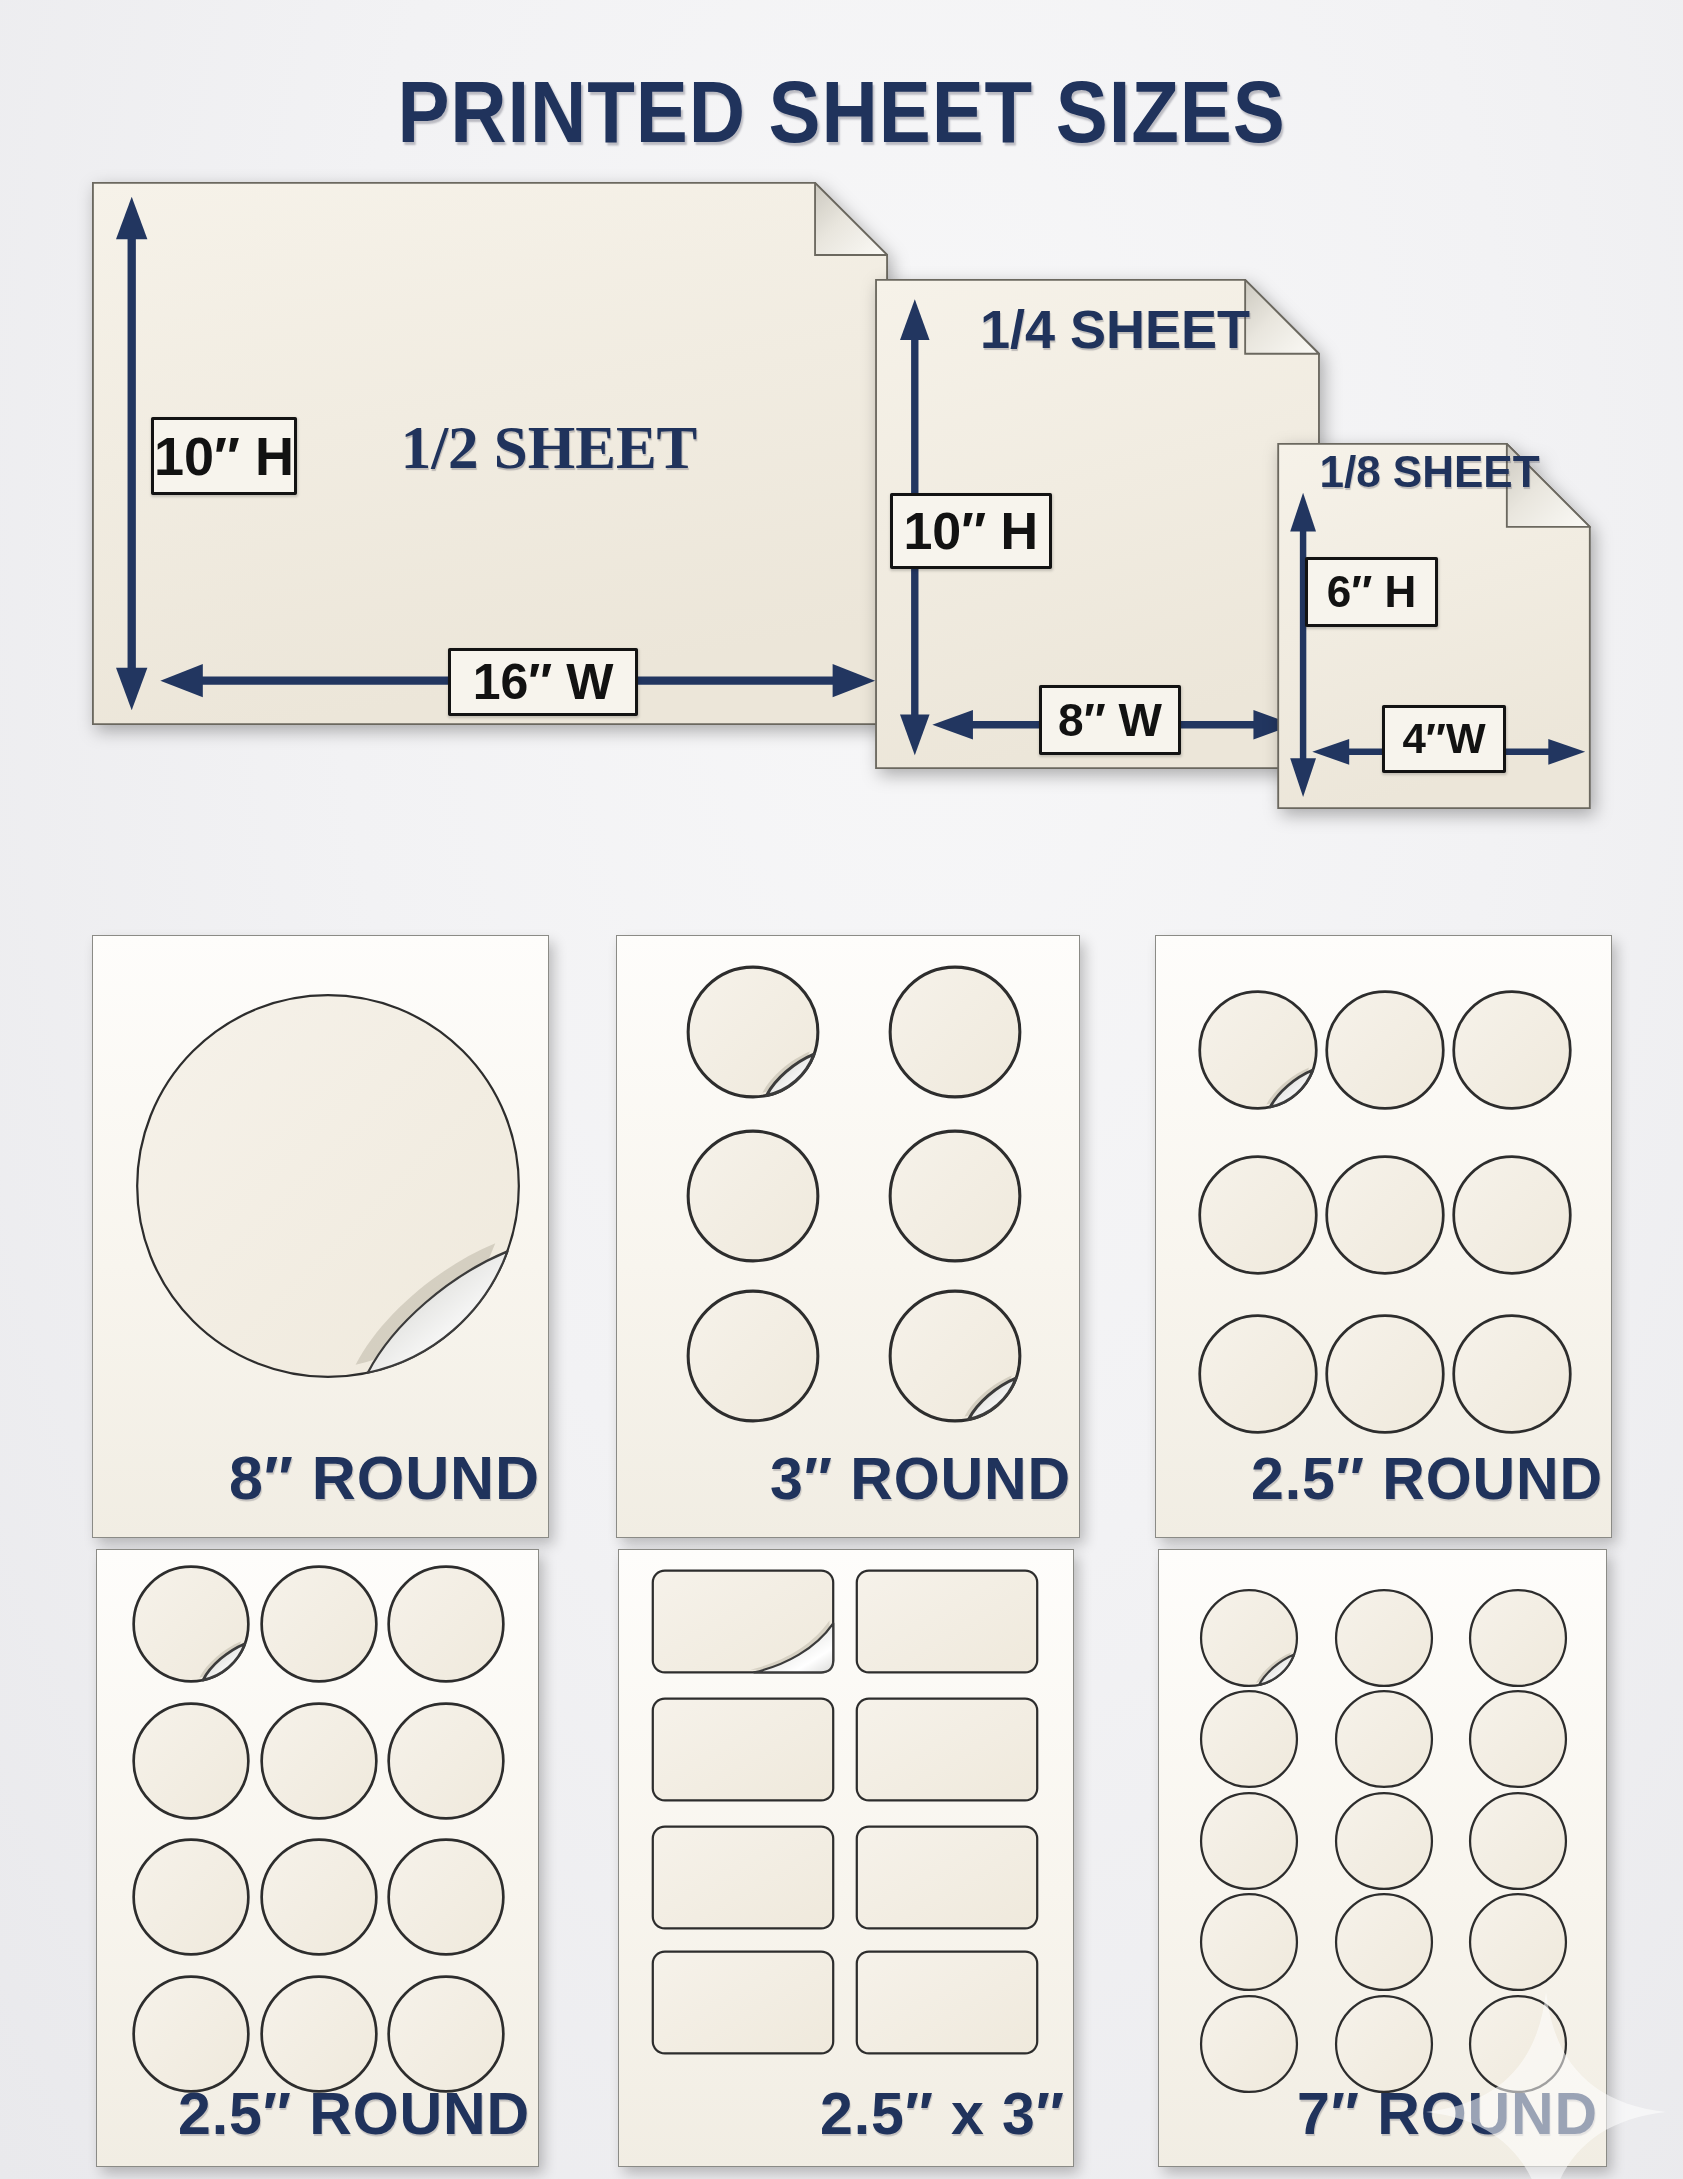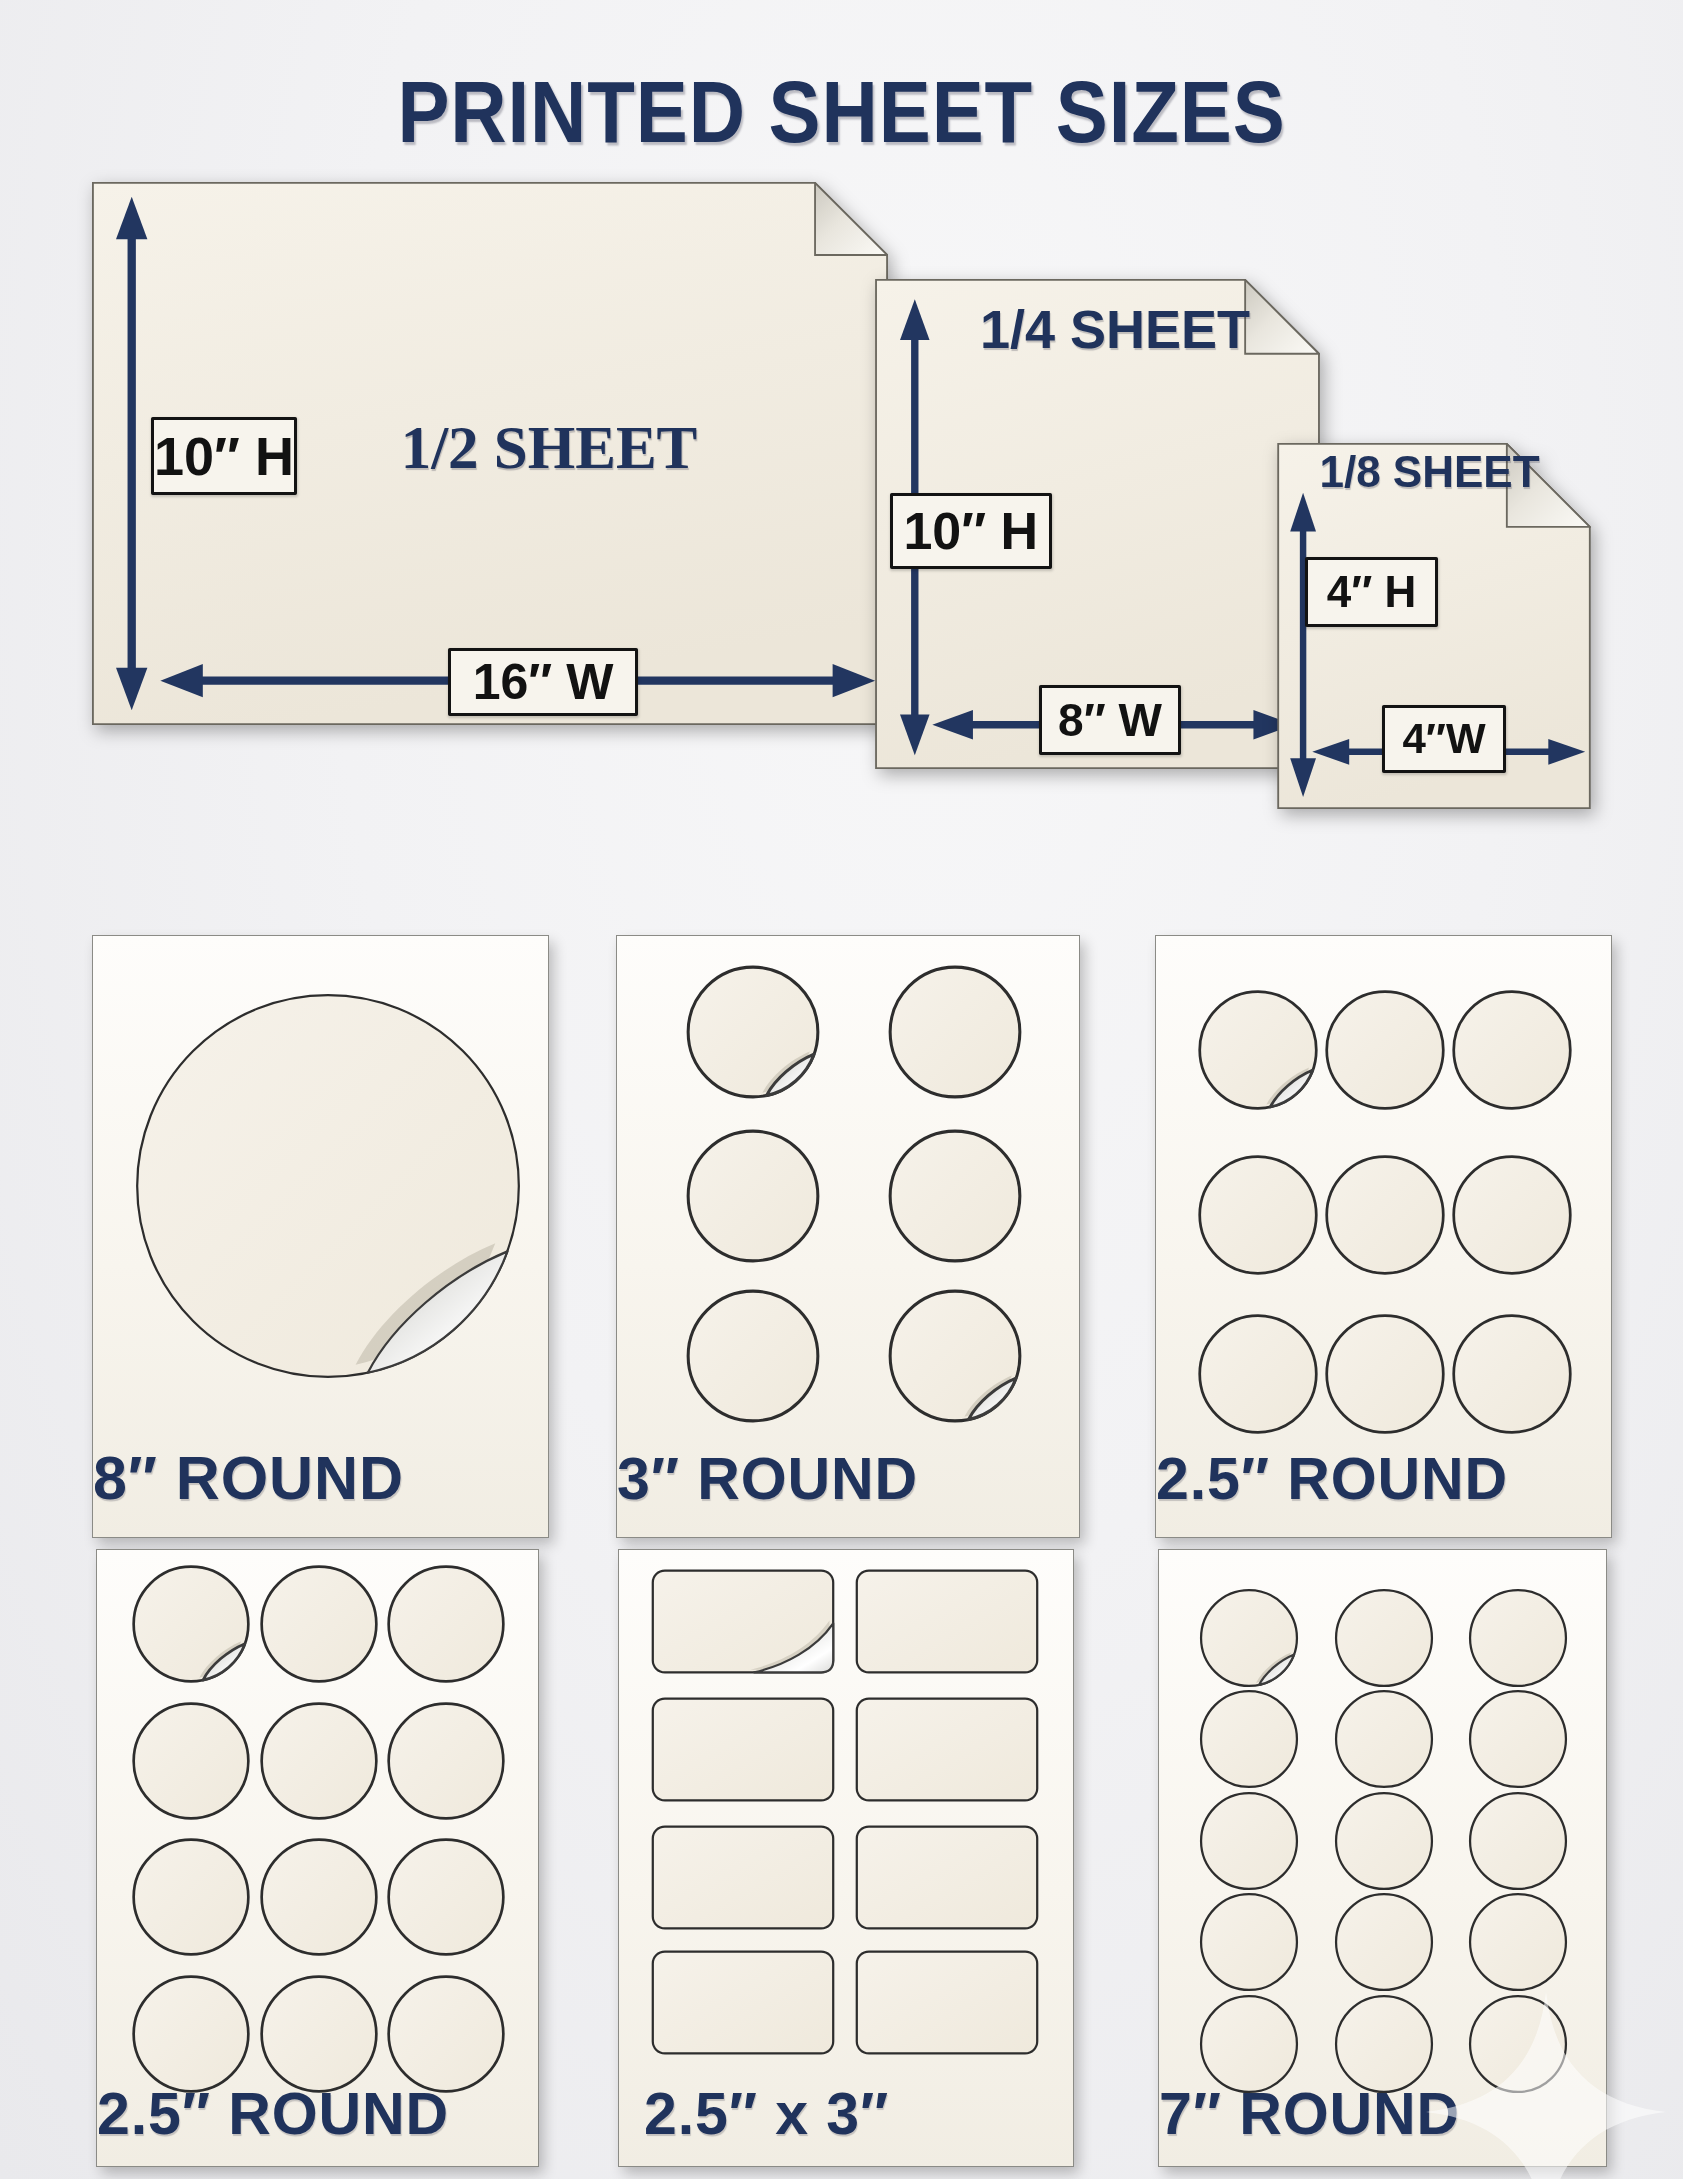--- a/index.html
+++ b/index.html
@@ -29,21 +29,21 @@
   }
   .panel {
     position:absolute; border:1.8px solid #8b8b86;
     background:linear-gradient(180deg,#fefdfb 0%, #f8f5ee 55%, #f1ede3 100%);
     box-shadow:4.6px 6.5px 13px rgba(0,0,0,0.24);
   }
   .sticker-field { position:absolute; left:0; top:0; right:0; bottom:0; }
   .sticker { position:absolute; }
   .sticker svg { display:block; width:100%; height:100%; overflow:visible; }
   .panel-label {
-    position:absolute; left:0; right:0; text-align:left;
+    position:absolute; left:0; right:8px; text-align:right;
     font-weight:bold; font-size:59px; color:#20335c; letter-spacing:0.9px;
     text-shadow:0.9px 1.8px 0.9px rgba(40,40,60,0.22); white-space:nowrap;
   }
   .arrow-line { stroke:#223660; }
   .arrow-head { fill:#223660; }
   #watermark { position:absolute; left:1426px; top:1992px; opacity:0.55; }
 </style>
 </head>
 <body>
 
@@ -124,21 +124,21 @@
         <polygon class="arrow-head" points="28,54 14,96 42,96"></polygon>
         <polygon class="arrow-head" points="28,384 14,342 42,342"></polygon>
       </g>
       <g>
         <line class="arrow-line" x1="74" y1="335" x2="298" y2="335" stroke-width="7"></line>
         <polygon class="arrow-head" points="38,335 78,321 78,349"></polygon>
         <polygon class="arrow-head" points="334,335 294,321 294,349"></polygon>
       </g>
     </svg>
     <div class="sheet-title" style="left:0px; top:3.7px; width:305px; font-size:44px;">1/8 SHEET</div>
-    <div class="dim-box" style="left:28px; top:114px; width:133px; height:70px; font-size:44px;">4″ H</div>
+    <div class="dim-box" style="left:28px; top:114px; width:133px; height:70px; font-size:44px;">6″ H</div>
     <div class="dim-box" style="left:105px; top:262px; width:124px; height:68px; font-size:42px;">4″W</div>
   </div>
 
   <div class="panel" style="left:92px; top:935px; width:457px; height:603px;">
     <div class="sticker-field">
         <div class="sticker" style="left: 32px; top: 47px; width: 406px; height: 406px;">
           <svg viewBox="0 0 100 100">
             <circle cx="50" cy="50" r="47" fill="url(#stickGrad)" stroke="#2d2d2d" stroke-width="0.55"></circle>
             <path d="M94.2 66.1 A47 47 0 0 1 59.8 96 C66 84 80 72 94.2 66.1 Z" transform="translate(-3,-2)" fill="rgba(70,60,40,0.16)"></path>
             <path d="M94.2 66.1 A47 47 0 0 1 59.8 96 C66 84 80 72 94.2 66.1 Z" fill="url(#curlGrad)" stroke="#3b3b3b" stroke-width="0.55" stroke-linejoin="round"></path>

